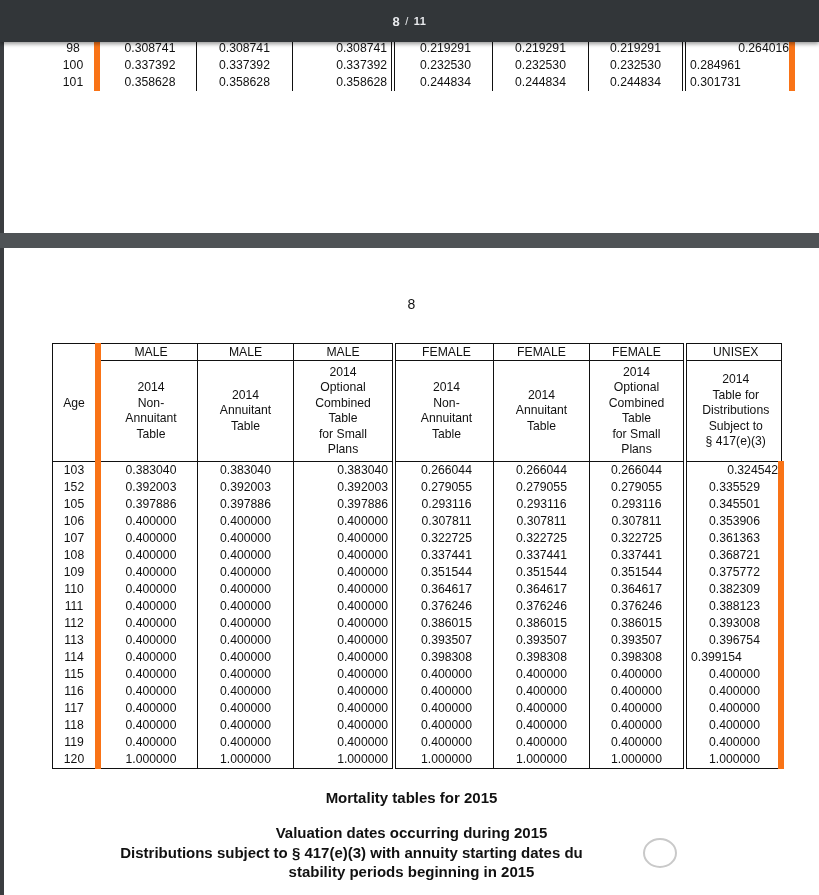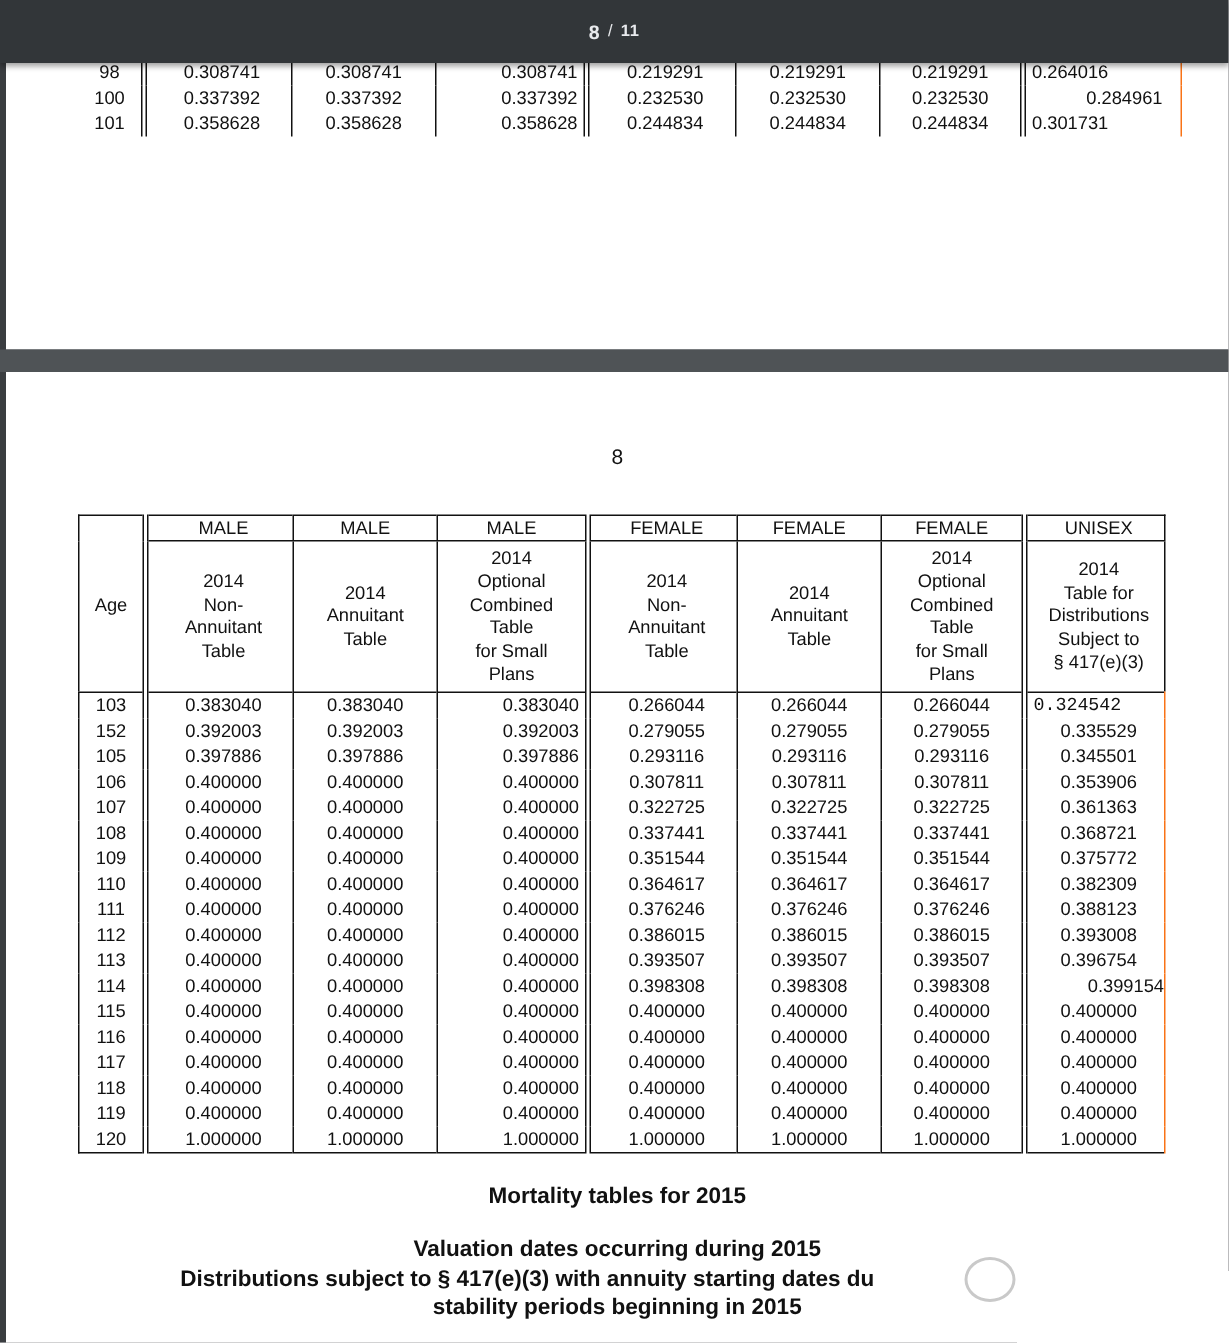--- a/index.html
+++ b/index.html
@@ -40,21 +40,21 @@
   .c-m1 { width:92px; }
   .c-m2 { width:95px; }
   .c-m3 { width:94px; }
   .c-f1 { width:93px; }
   .c-f2 { width:95px; }
   .c-f3 { width:93px; }
   .c-u  { width:87px; }
 
   .bl { border-left:1px solid #111; }
   .blt { border-left:4px double #111; padding-left:4px !important; }
-  .br { border-right:1px solid #f97316; }
+  .br { border-right:6px solid #f97316; }
 
   .page-number {
     position:absolute; left:0; width:815px; top:48px; text-align:center;
     font-size:14px; color:#111;
   }
   .caption {
     position:absolute; left:0; width:815px; text-align:center;
     font-weight:bold; font-size:15px; color:#111;
   }
   .watermark {
@@ -82,31 +82,31 @@
   <table class="mt" id="top-table" style="left:48px; top:-2px;">
     <tbody id="top-body">
         <tr>
           <td class="num c-age br">98</td>
           <td class="num c-m1 blt" style="text-align: center; padding-right: 0px;">0.308741</td>
           <td class="num c-m2 bl" style="text-align: center; padding-right: 0px;">0.308741</td>
           <td class="num c-m3 bl" style="text-align: right; padding-right: 4px;">0.308741</td>
           <td class="num c-f1 blt" style="text-align: center; padding-right: 0px;">0.219291</td>
           <td class="num c-f2 bl" style="text-align: center; padding-right: 0px;">0.219291</td>
           <td class="num c-f3 bl" style="text-align: center; padding-right: 0px;">0.219291</td>
-          <td class="num c-u blt br" style="text-align: left; padding-right: 0px;">0.264016</td>
+          <td class="num c-u blt br" style="text-align: right; padding-right: 0px;">0.264016</td>
         </tr>
         <tr>
           <td class="num c-age br">100</td>
           <td class="num c-m1 blt" style="text-align: center; padding-right: 0px;">0.337392</td>
           <td class="num c-m2 bl" style="text-align: center; padding-right: 0px;">0.337392</td>
           <td class="num c-m3 bl" style="text-align: right; padding-right: 4px;">0.337392</td>
           <td class="num c-f1 blt" style="text-align: center; padding-right: 0px;">0.232530</td>
           <td class="num c-f2 bl" style="text-align: center; padding-right: 0px;">0.232530</td>
           <td class="num c-f3 bl" style="text-align: center; padding-right: 0px;">0.232530</td>
-          <td class="num c-u blt br" style="text-align: right; padding-right: 12px;">0.284961</td>
+          <td class="num c-u blt br" style="text-align: left; padding-right: 12px;">0.284961</td>
         </tr>
         <tr>
           <td class="num c-age br">101</td>
           <td class="num c-m1 blt" style="text-align: center; padding-right: 0px;">0.358628</td>
           <td class="num c-m2 bl" style="text-align: center; padding-right: 0px;">0.358628</td>
           <td class="num c-m3 bl" style="text-align: right; padding-right: 4px;">0.358628</td>
           <td class="num c-f1 blt" style="text-align: center; padding-right: 0px;">0.244834</td>
           <td class="num c-f2 bl" style="text-align: center; padding-right: 0px;">0.244834</td>
           <td class="num c-f3 bl" style="text-align: center; padding-right: 0px;">0.244834</td>
           <td class="num c-u blt br" style="text-align: left; padding-right: 0px;">0.301731</td>
@@ -182,21 +182,21 @@
     </thead>
     <tbody id="bottom-body" style="border-top:1px solid #111;">
         <tr>
           <td class="num c-age br">103</td>
           <td class="num c-m1 blt" style="text-align: center; padding-right: 0px;">0.383040</td>
           <td class="num c-m2 bl" style="text-align: center; padding-right: 0px;">0.383040</td>
           <td class="num c-m3 bl" style="text-align: right; padding-right: 4px;">0.383040</td>
           <td class="num c-f1 blt" style="text-align: center; padding-right: 0px;">0.266044</td>
           <td class="num c-f2 bl" style="text-align: center; padding-right: 0px;">0.266044</td>
           <td class="num c-f3 bl" style="text-align: center; padding-right: 0px;">0.266044</td>
-          <td class="num c-u blt br" style="text-align: left; padding-right: 0px; font-family: Liberation Mono, monospace;">0.324542</td>
+          <td class="num c-u blt br" style="text-align: right; padding-right: 0px;">0.324542</td>
         </tr>
         <tr>
           <td class="num c-age br">152</td>
           <td class="num c-m1 blt" style="text-align: center; padding-right: 0px;">0.392003</td>
           <td class="num c-m2 bl" style="text-align: center; padding-right: 0px;">0.392003</td>
           <td class="num c-m3 bl" style="text-align: right; padding-right: 4px;">0.392003</td>
           <td class="num c-f1 blt" style="text-align: center; padding-right: 0px;">0.279055</td>
           <td class="num c-f2 bl" style="text-align: center; padding-right: 0px;">0.279055</td>
           <td class="num c-f3 bl" style="text-align: center; padding-right: 0px;">0.279055</td>
           <td class="num c-u blt br" style="text-align: center; padding-right: 0px;">0.335529</td>
@@ -292,21 +292,21 @@
           <td class="num c-u blt br" style="text-align: center; padding-right: 0px;">0.396754</td>
         </tr>
         <tr>
           <td class="num c-age br">114</td>
           <td class="num c-m1 blt" style="text-align: center; padding-right: 0px;">0.400000</td>
           <td class="num c-m2 bl" style="text-align: center; padding-right: 0px;">0.400000</td>
           <td class="num c-m3 bl" style="text-align: right; padding-right: 4px;">0.400000</td>
           <td class="num c-f1 blt" style="text-align: center; padding-right: 0px;">0.398308</td>
           <td class="num c-f2 bl" style="text-align: center; padding-right: 0px;">0.398308</td>
           <td class="num c-f3 bl" style="text-align: center; padding-right: 0px;">0.398308</td>
-          <td class="num c-u blt br" style="text-align: right; padding-right: 0px;">0.399154</td>
+          <td class="num c-u blt br" style="text-align: left; padding-right: 0px;">0.399154</td>
         </tr>
         <tr>
           <td class="num c-age br">115</td>
           <td class="num c-m1 blt" style="text-align: center; padding-right: 0px;">0.400000</td>
           <td class="num c-m2 bl" style="text-align: center; padding-right: 0px;">0.400000</td>
           <td class="num c-m3 bl" style="text-align: right; padding-right: 4px;">0.400000</td>
           <td class="num c-f1 blt" style="text-align: center; padding-right: 0px;">0.400000</td>
           <td class="num c-f2 bl" style="text-align: center; padding-right: 0px;">0.400000</td>
           <td class="num c-f3 bl" style="text-align: center; padding-right: 0px;">0.400000</td>
           <td class="num c-u blt br" style="text-align: center; padding-right: 0px;">0.400000</td>

